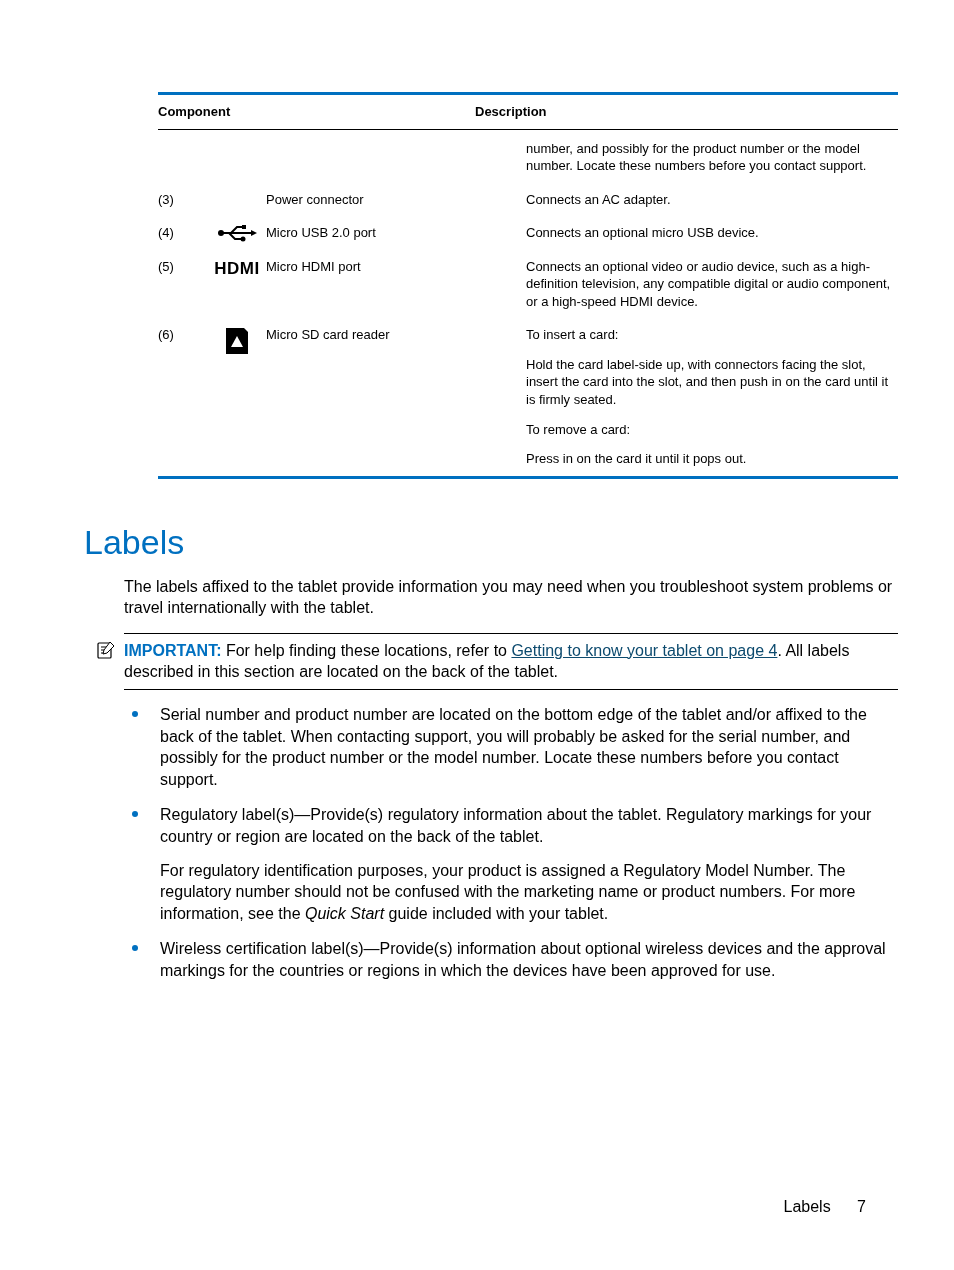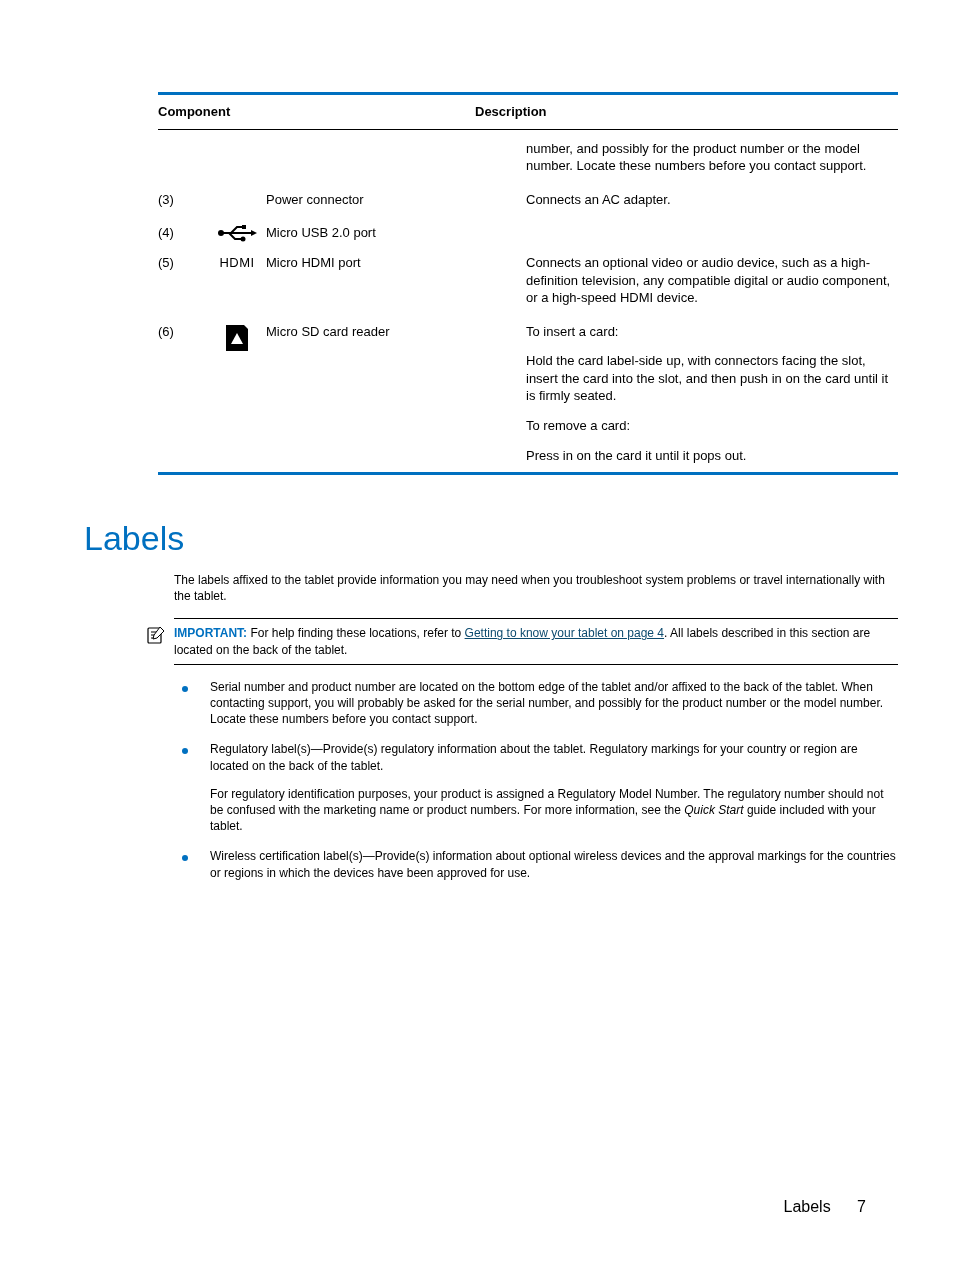--- a/index.html
+++ b/index.html
@@ -35,34 +35,34 @@
   .col-num { width: 50px; flex: 0 0 50px; }
   .col-icon { width: 58px; flex: 0 0 58px; display:flex; align-items:flex-start; justify-content:center; }
   .col-comp { width: 260px; flex: 0 0 260px; }
   .col-desc { flex: 1; }
   .desc-p { margin-bottom: 12px; }
   .desc-p:last-child { margin-bottom: 4px; }
   .tbl-bottom-rule { height: 3px; background: #0070c0; margin-top:2px; }
 
   
   .icon-usb svg, .icon-sd svg { display:block; }
-  .hdmi-text { font-family: Arial, sans-serif; font-weight: normal; letter-spacing: 0.5px; font-size: 13px; }
+  .hdmi-text { font-family: Arial, sans-serif; font-weight: bold; letter-spacing: 0.5px; font-size: 17px; }
 
   
   h1.labels {
     font-size: 34px;
     color: #0070c0;
     font-weight: normal;
     margin-top: 44px;
     margin-bottom: 14px;
   }
   .body-text {
-    font-size: 12px;
+    font-size: 16px;
     line-height: 1.35;
-    margin-left: 90px;
+    margin-left: 40px;
     margin-right: 10px;
   }
   .para { margin-bottom: 14px; }
   .important-box {
     border-top: 1px solid #000;
     border-bottom: 1px solid #000;
     padding: 6px 0 6px 0;
     margin: 0 0 14px 0;
     position: relative;
   }
@@ -142,20 +142,23 @@
             <line x1="4" y1="9" x2="34" y2="9" stroke="#000" stroke-width="2"></line>
             <polyline points="14,9 20,3 26,3" fill="none" stroke="#000" stroke-width="2"></polyline>
             <rect x="25" y="1" width="4" height="4" fill="#000"></rect>
             <polyline points="12,9 18,15 24,15" fill="none" stroke="#000" stroke-width="2"></polyline>
             <circle cx="26" cy="15" r="2.5" fill="#000"></circle>
             <polygon points="34,6 40,9 34,12" fill="#000"></polygon>
           </svg>
         </span>
       </div>
       <div class="col-comp">Micro USB 2.0 port</div>
+      <div class="col-desc">
+        <div class="desc-p">Connects an optional micro USB device.</div>
+      </div>
     </div>
 
     <div class="tbl-row">
       <div class="col-num">(5)</div>
       <div class="col-icon">
         <span class="hdmi-text">HDMI</span>
       </div>
       <div class="col-comp">Micro HDMI port</div>
       <div class="col-desc">
         <div class="desc-p">Connects an optional video or audio device, such as a high-definition television, any compatible digital or audio component, or a high-speed HDMI device.</div>

